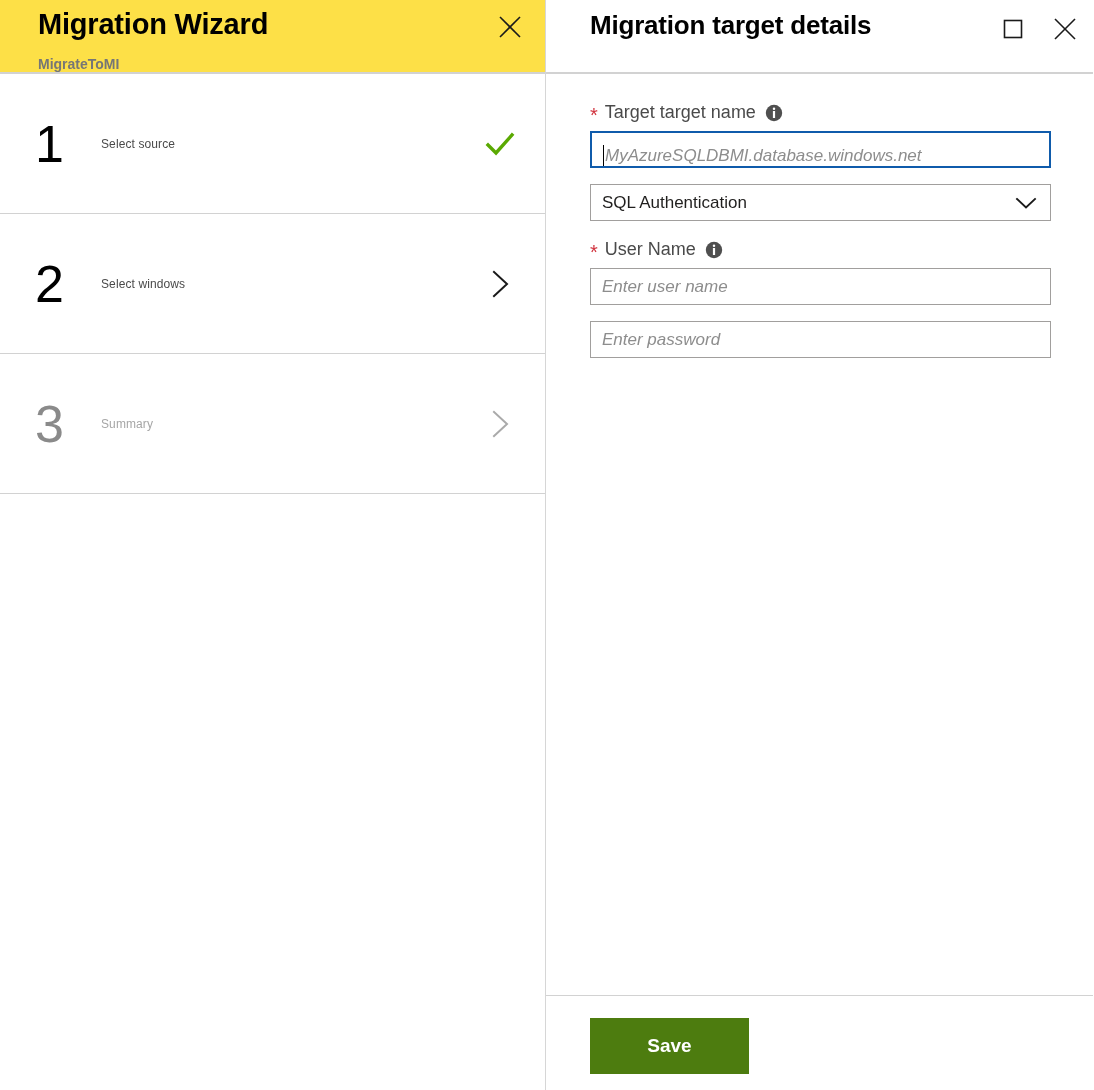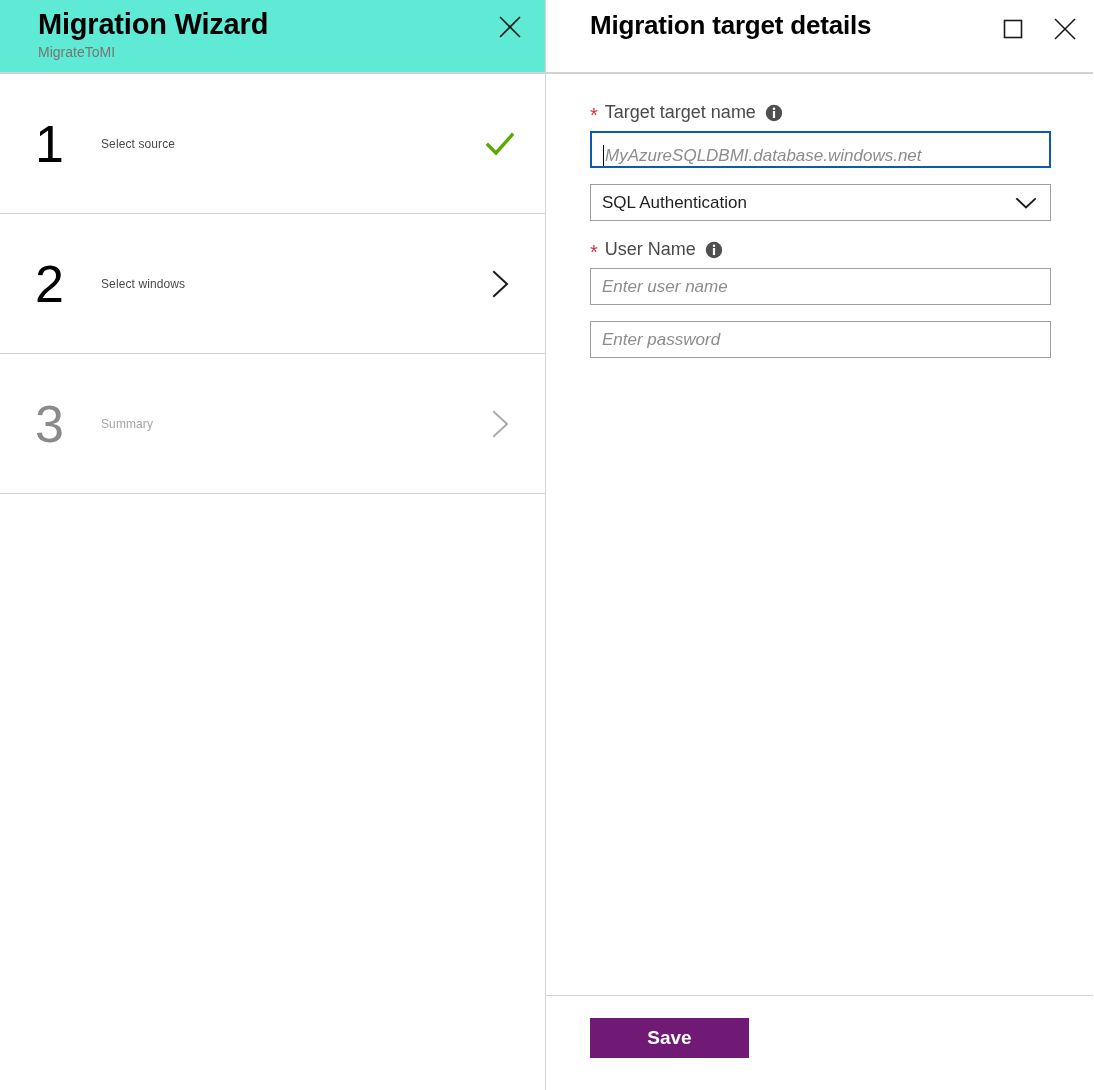--- a/index.html
+++ b/index.html
@@ -20,21 +20,21 @@
     height: 1090px;
     display: flex;
     background: #ffffff;
   }
 
   
   .wizard-panel {
     position: relative;
     width: 546px;
     height: 1090px;
-    background: #5eead4;
+    background: #fde047;
     box-sizing: border-box;
     border-right: 1px solid #d6d6d6;
     display: flex;
     flex-direction: column;
   }
   .wizard-header {
     position: relative;
     height: 74px;
     box-sizing: border-box;
     border-bottom: 2px solid #d2d2d2;
@@ -46,21 +46,22 @@
     font-weight: bold;
     letter-spacing: -0.2px;
     color: #000000;
     line-height: 36px;
     margin: 0;
   }
   .wizard-subtitle {
     font-size: 14px;
     color: #767676;
     line-height: 18px;
-    margin-top: 1px;
+    margin-top: 13px;
+    font-weight: bold;
   }
   .wizard-close {
     position: absolute;
     top: 6px;
     right: 14px;
     width: 42px;
     height: 42px;
     display: flex;
     align-items: center;
     justify-content: center;
@@ -248,22 +249,22 @@
 
   .details-footer {
     flex: none;
     height: 95px;
     box-sizing: border-box;
     border-top: 1px solid #d2d2d2;
     padding: 22px 0 0 44px;
   }
   .save-button {
     width: 159px;
-    height: 40px;
-    background: #701a75;
+    height: 56px;
+    background: #4d7c0f;
     color: #ffffff;
     border: none;
     font-family: "Liberation Sans", sans-serif;
     font-size: 19px;
     font-weight: bold;
     cursor: pointer;
     padding: 3px;
   }
 </style>
 </head>

